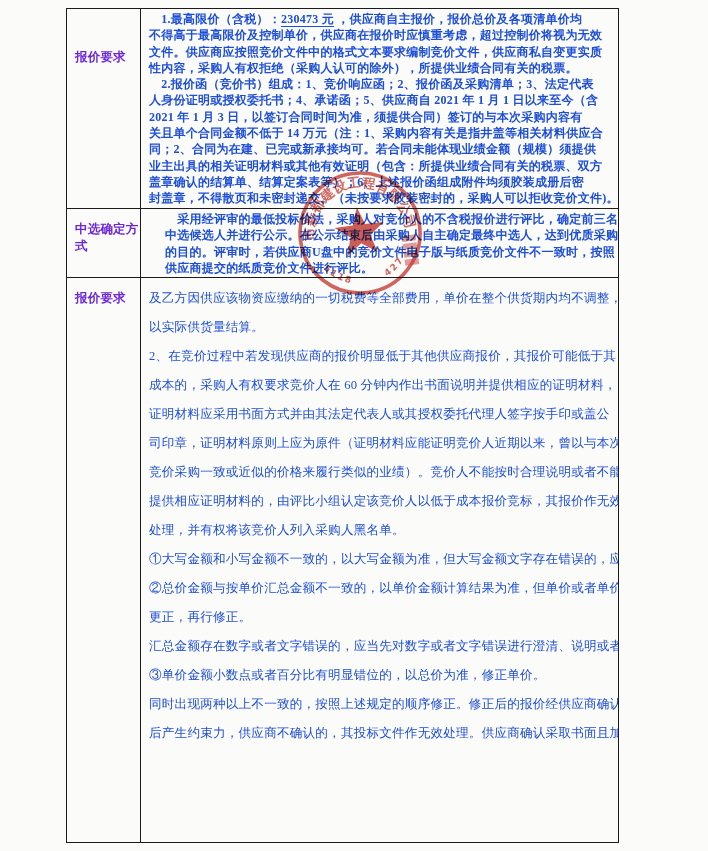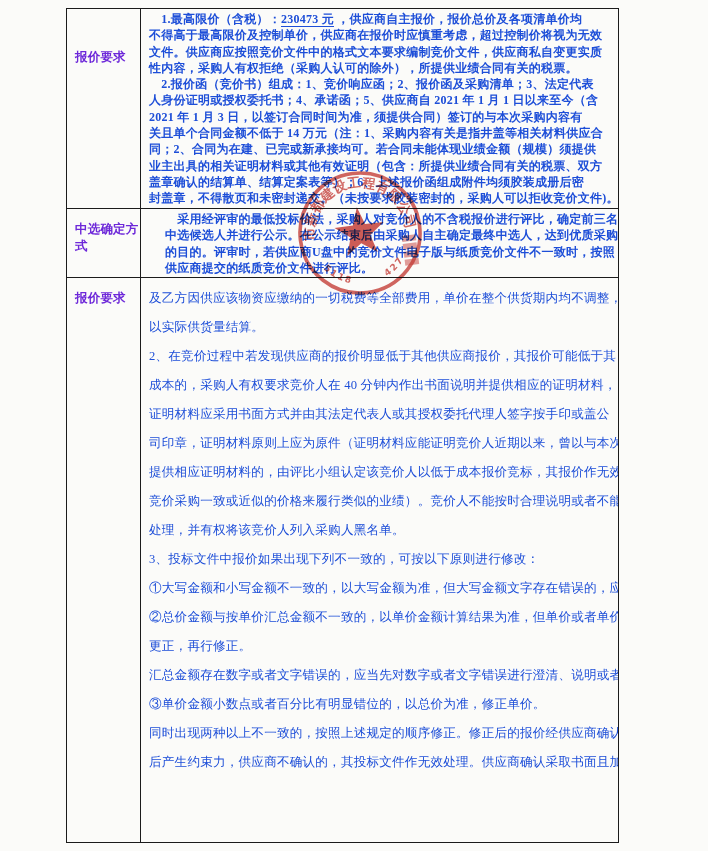--- a/index.html
+++ b/index.html
@@ -102,27 +102,26 @@
     </div>
 
     <div class="trow trow-3">
       <div class="label-cell label-3">
         <span class="label-text">报价要求</span>
       </div>
       <div class="content-cell content-3">
           <div class="tline">及乙方因供应该物资应缴纳的一切税费等全部费用，单价在整个供货期内均不调整，</div>
           <div class="tline">以实际供货量结算。</div>
           <div class="tline">2、在竞价过程中若发现供应商的报价明显低于其他供应商报价，其报价可能低于其</div>
-          <div class="tline">成本的，采购人有权要求竞价人在 40 分钟内作出书面说明并提供相应的证明材料，</div>
+          <div class="tline">成本的，采购人有权要求竞价人在 60 分钟内作出书面说明并提供相应的证明材料，</div>
           <div class="tline">证明材料应采用书面方式并由其法定代表人或其授权委托代理人签字按手印或盖公</div>
           <div class="tline">司印章，证明材料原则上应为原件（证明材料应能证明竞价人近期以来，曾以与本次</div>
+          <div class="tline">竞价采购一致或近似的价格来履行类似的业绩）。竞价人不能按时合理说明或者不能</div>
           <div class="tline">提供相应证明材料的，由评比小组认定该竞价人以低于成本报价竞标，其报价作无效</div>
-          <div class="tline">竞价采购一致或近似的价格来履行类似的业绩）。竞价人不能按时合理说明或者不能</div>
           <div class="tline">处理，并有权将该竞价人列入采购人黑名单。</div>
-          <div class="tline">3、投标文件中报价如果出现下列不一致的，可按以下原则进行修改：</div>
           <div class="tline">①大写金额和小写金额不一致的，以大写金额为准，但大写金额文字存在错误的，应</div>
           <div class="tline">②总价金额与按单价汇总金额不一致的，以单价金额计算结果为准，但单价或者单价</div>
           <div class="tline">更正，再行修正。</div>
           <div class="tline">汇总金额存在数字或者文字错误的，应当先对数字或者文字错误进行澄清、说明或者</div>
           <div class="tline">③单价金额小数点或者百分比有明显错位的，以总价为准，修正单价。</div>
           <div class="tline">同时出现两种以上不一致的，按照上述规定的顺序修正。修正后的报价经供应商确认</div>
           <div class="tline">后产生约束力，供应商不确认的，其投标文件作无效处理。供应商确认采取书面且加</div>
         </div>
     </div>
 

